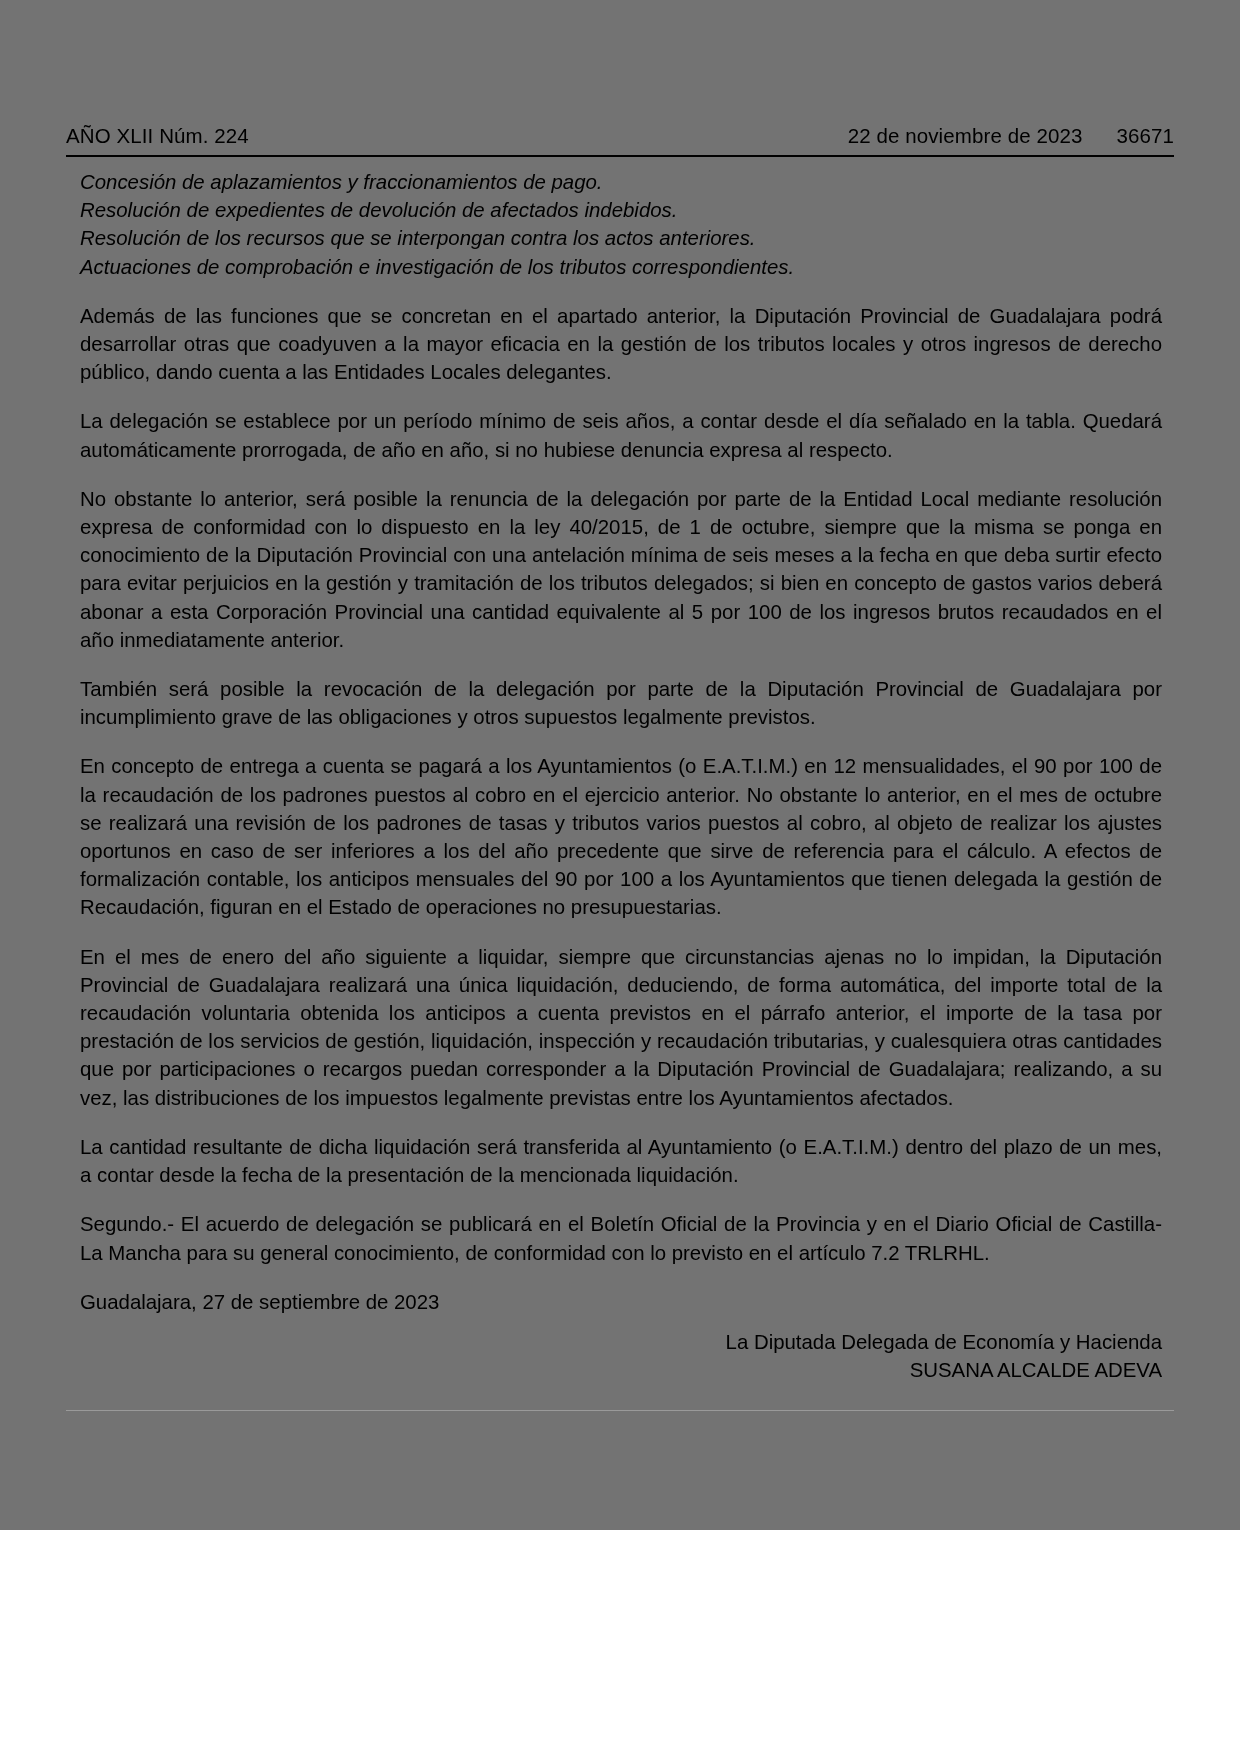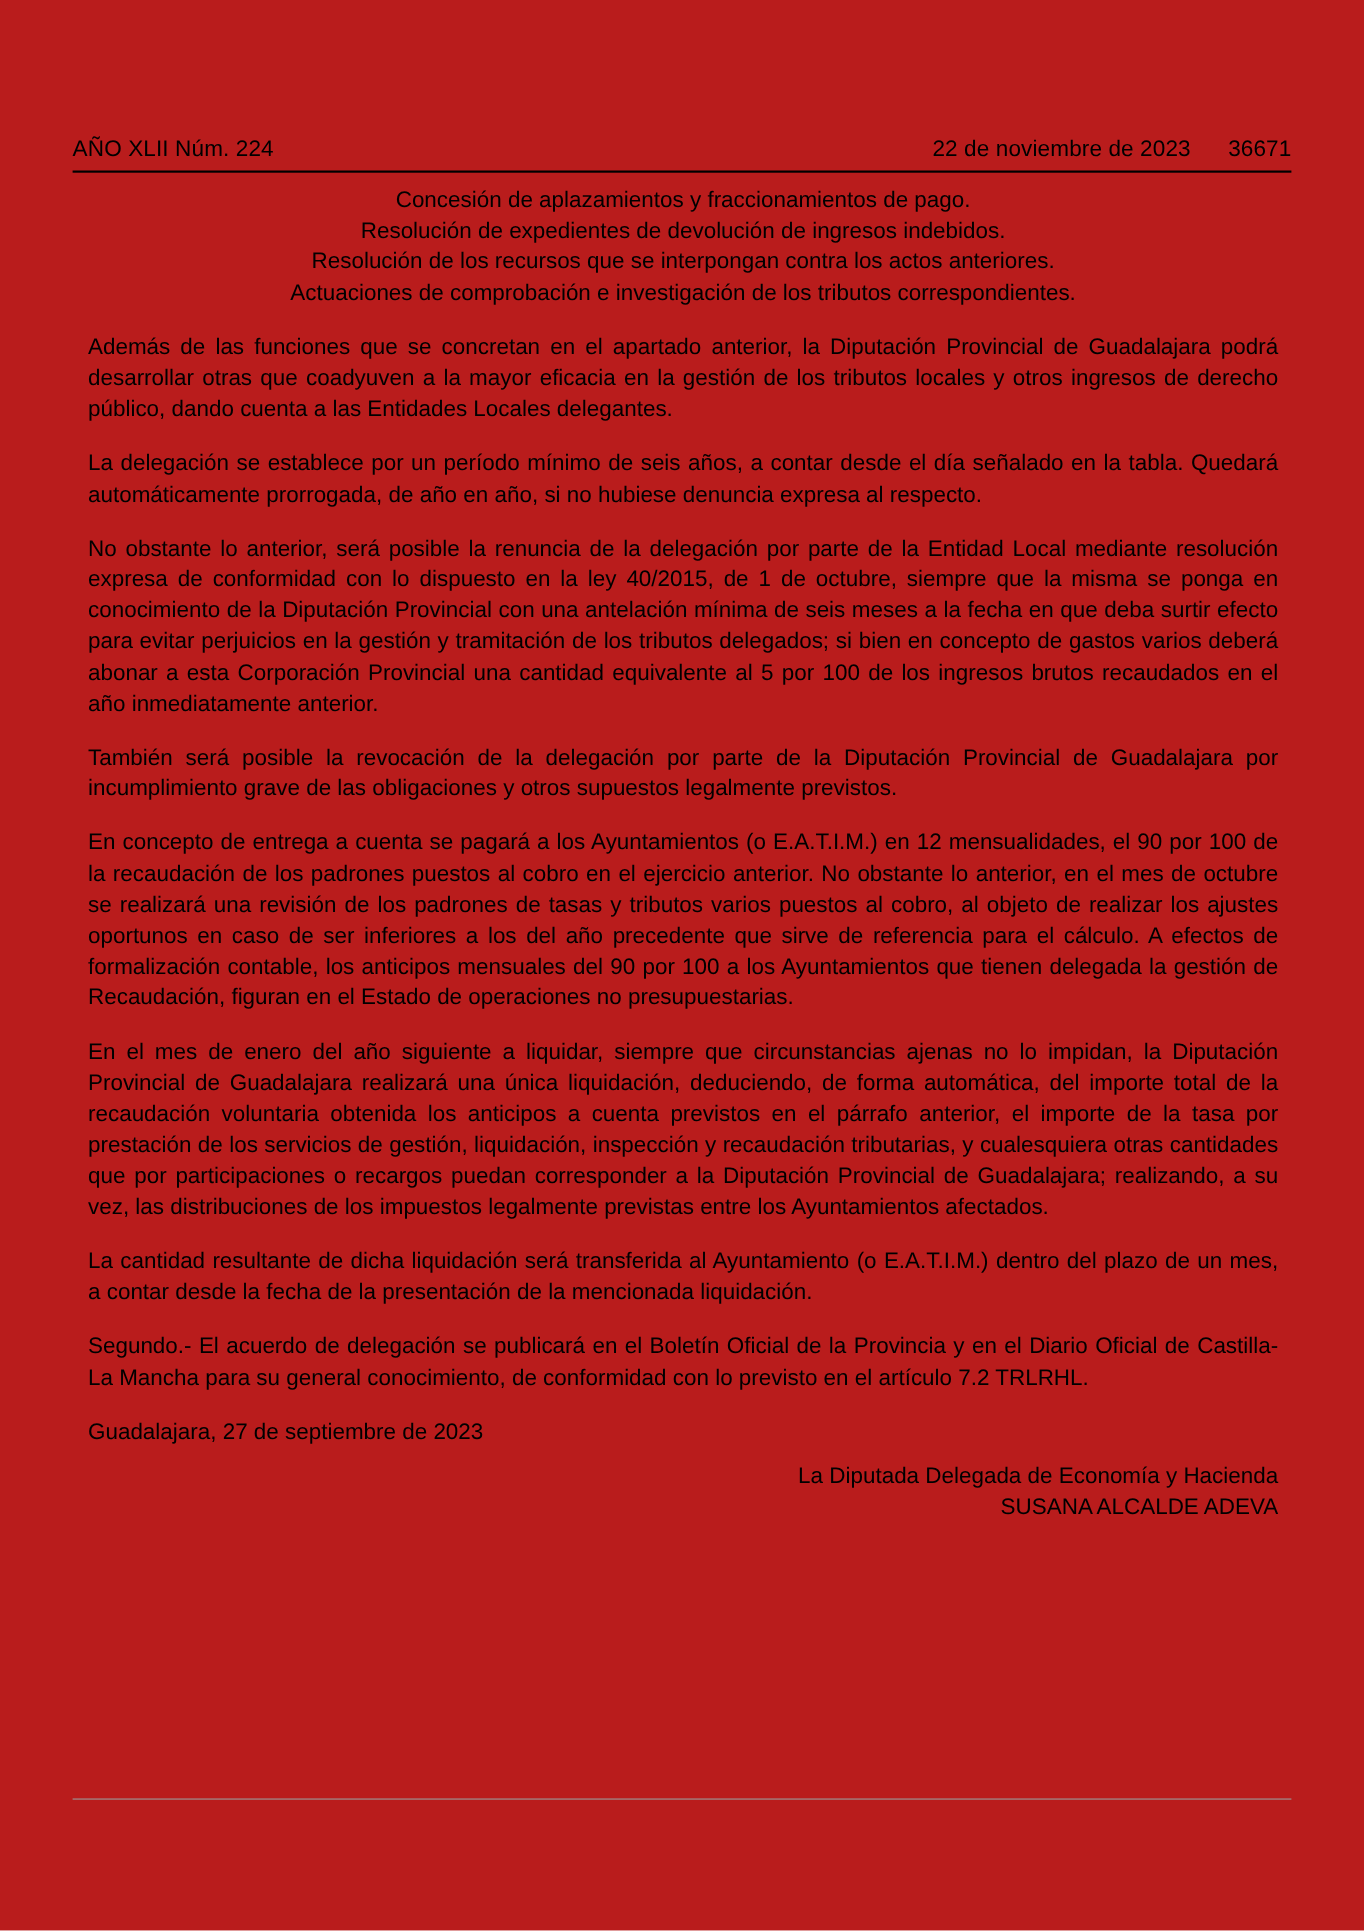--- a/index.html
+++ b/index.html
@@ -8,23 +8,23 @@
     padding: 0;
     background: #ffffff;
   }
   body {
     font-family: "Liberation Sans", sans-serif;
     color: #000000;
   }
   .page {
     position: relative;
     width: 1240px;
-    height: 1755px;
+    height: 1530px;
     margin: 0 auto;
-    background: #b91c1c;
+    background: #737373;
     box-sizing: border-box;
     overflow: hidden;
   }
 
   
   .page-header {
     position: absolute;
     left: 66px;
     top: 124px;
     width: 1108px;
@@ -71,21 +71,22 @@
     text-justify: inter-word;
     hyphens: none;
   }
   .list-block {
     margin: 0 0 21px 0;
   }
   .list-block p.listline {
     margin: 0;
     font-size: 20.4px;
     line-height: 28.2px;
-    text-align: center;
+    text-align: left;
+    font-style: italic;
   }
 
   
   .sign-place {
     margin: 0 0 12px 0;
     font-size: 20.4px;
     line-height: 28.2px;
     text-align: left;
   }
   .sign-block {
@@ -118,21 +119,21 @@
     <span class="hdr-left">AÑO XLII  Núm. 224</span>
     <span class="hdr-center">22 de noviembre de 2023</span>
     <span class="hdr-right">36671</span>
   </div>
   <div class="header-rule"></div>
 
   <div class="content">
 
     <div class="list-block">
       <p class="listline">Concesión de aplazamientos y fraccionamientos de pago.</p>
-      <p class="listline">Resolución de expedientes de devolución de ingresos indebidos.</p>
+      <p class="listline">Resolución de expedientes de devolución de afectados indebidos.</p>
       <p class="listline">Resolución de los recursos que se interpongan contra los actos anteriores.</p>
       <p class="listline">Actuaciones de comprobación e investigación de los tributos correspondientes.</p>
     </div>
 
     <p class="para">Además de las funciones que se concretan en el apartado anterior, la Diputación Provincial de Guadalajara podrá desarrollar otras que coadyuven a la mayor eficacia en la gestión de los tributos locales y otros ingresos de derecho público, dando cuenta a las Entidades Locales delegantes.</p>
     <p class="para">La delegación se establece por un período mínimo de seis años, a contar desde el día señalado en la tabla. Quedará automáticamente prorrogada, de año en año, si no hubiese denuncia expresa al respecto.</p>
     <p class="para">No obstante lo anterior, será posible la renuncia de la delegación por parte de la Entidad Local mediante resolución expresa de conformidad con lo dispuesto en la ley 40/2015, de 1 de octubre, siempre que la misma se ponga en conocimiento de la Diputación Provincial con una antelación mínima de seis meses a la fecha en que deba surtir efecto para evitar perjuicios en la gestión y tramitación de los tributos delegados; si bien en concepto de gastos varios deberá abonar a esta Corporación Provincial una cantidad equivalente al 5 por 100 de los ingresos brutos recaudados en el año inmediatamente anterior.</p>
     <p class="para">También será posible la revocación de la delegación por parte de la Diputación Provincial de Guadalajara por incumplimiento grave de las obligaciones y otros supuestos legalmente previstos.</p>
     <p class="para">En concepto de entrega a cuenta se pagará a los Ayuntamientos (o E.A.T.I.M.) en 12 mensualidades, el 90 por 100 de la recaudación de los padrones puestos al cobro en el ejercicio anterior. No obstante lo anterior, en el mes de octubre se realizará una revisión de los padrones de tasas y tributos varios puestos al cobro, al objeto de realizar los ajustes oportunos en caso de ser inferiores a los del año precedente que sirve de referencia para el cálculo. A efectos de formalización contable, los anticipos mensuales del 90 por 100 a los Ayuntamientos que tienen delegada la gestión de Recaudación, figuran en el Estado de operaciones no presupuestarias.</p>
     <p class="para">En el mes de enero del año siguiente a liquidar, siempre que circunstancias ajenas no lo impidan, la Diputación Provincial de Guadalajara realizará una única liquidación, deduciendo, de forma automática, del importe total de la recaudación voluntaria obtenida los anticipos a cuenta previstos en el párrafo anterior, el importe de la tasa por prestación de los servicios de gestión, liquidación, inspección y recaudación tributarias, y cualesquiera otras cantidades que por participaciones o recargos puedan corresponder a la Diputación Provincial de Guadalajara; realizando, a su vez, las distribuciones de los impuestos legalmente previstas entre los Ayuntamientos afectados.</p>

